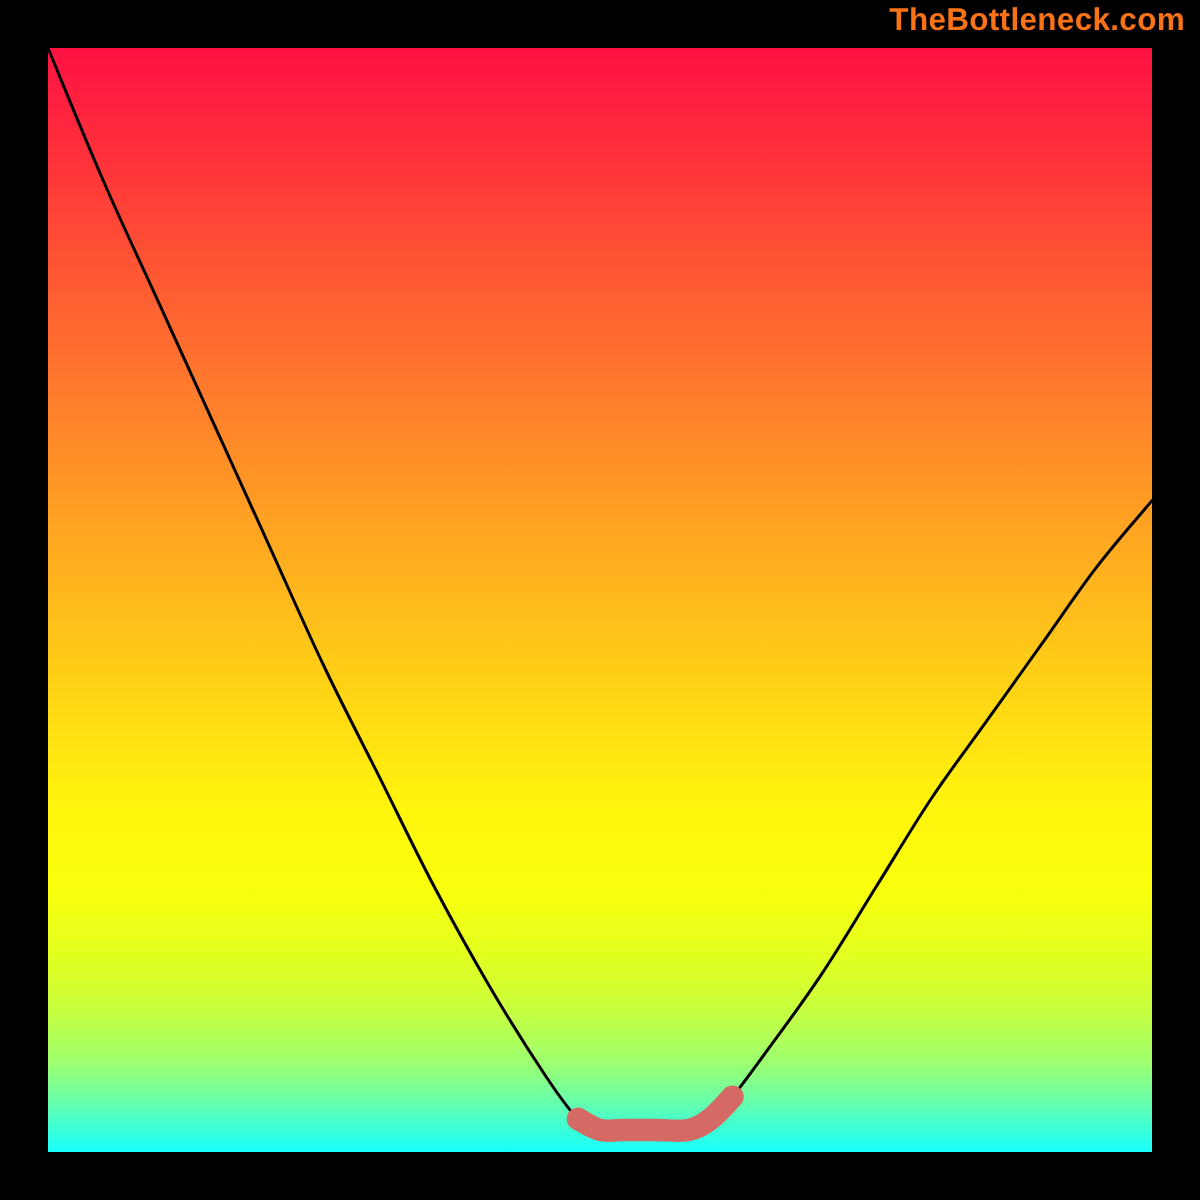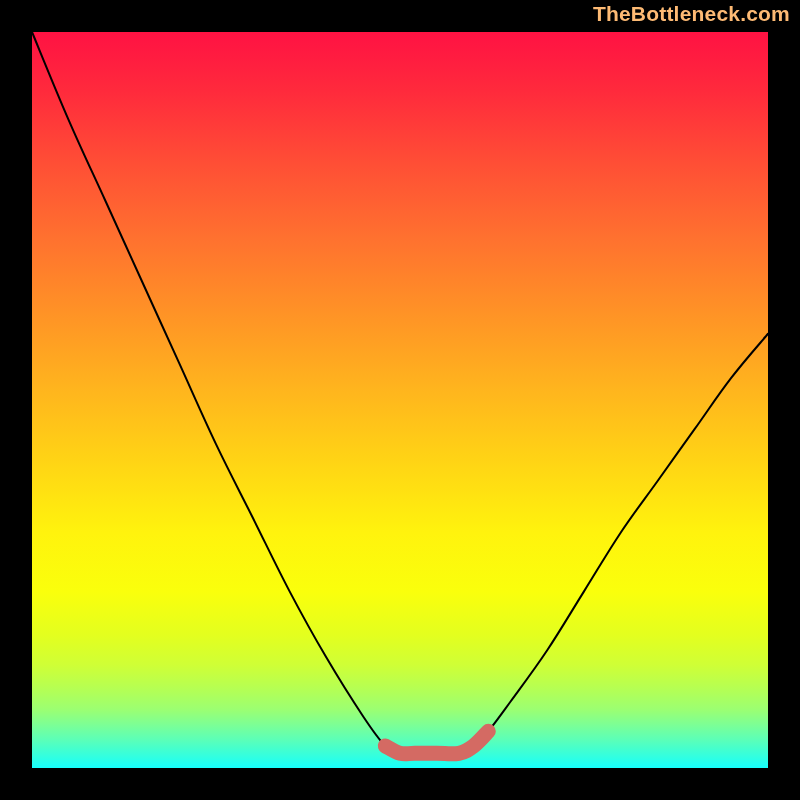--- a/index.html
+++ b/index.html
@@ -16,21 +16,21 @@
     left: 0;
     top: 0;
     width: 800px;
     height: 800px;
     background: #000;
   }
   .watermark {
     position: absolute;
     top: 2px;
     right: 10px;
-    color: #fdba74;
+    color: #f97316;
     font-size: 21px;
     font-weight: 600;
     letter-spacing: 0.2px;
     z-index: 5;
   }
   .plot-area {
     position: absolute;
     left: 32px;
     top: 32px;
     width: 736px;

